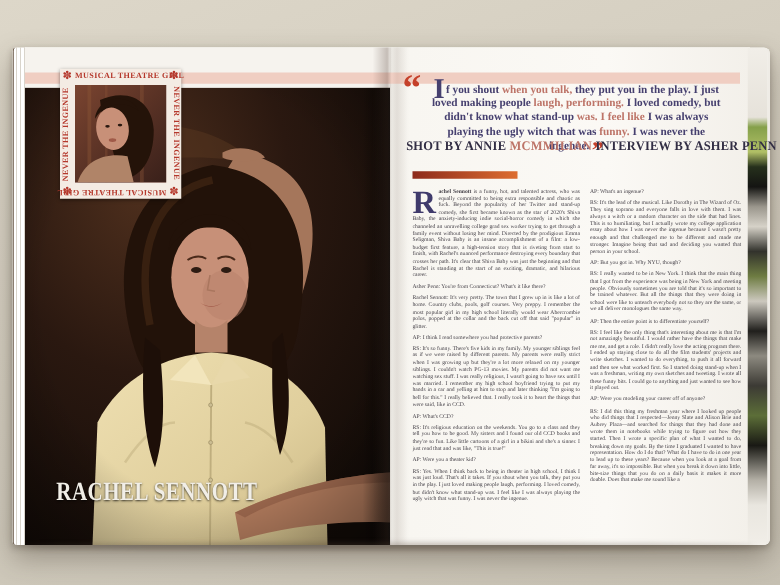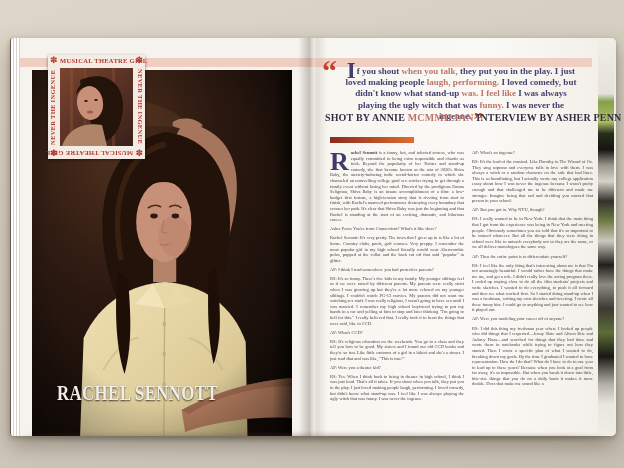--- a/index.html
+++ b/index.html
@@ -17,21 +17,21 @@
     position:absolute;left:0;top:0;width:10px;height:100%;
     border-radius:3px 0 0 3px;border-left:1px solid #6a594b;
     background:repeating-linear-gradient(90deg,#ffffff 0 2px,#d9d4cb 2px 3px);
   }
   .edge-lines{
     position:absolute;left:10px;top:0;width:580px;height:20px;background:#fbf9f5;
     background-image:linear-gradient(180deg,transparent 0 6px,#e0dcd4 6px 7px,transparent 7px 13px,#e5e1d9 13px 14px,transparent 14px);
   }
   .pink-band{position:absolute;left:10px;top:20px;width:572px;height:9px;background:var(--pink-band,#f0cec2);z-index:2;}
   .page-left{position:absolute;left:10px;top:0;width:292px;height:100%;background:#f6f3ee;}
-  .photo{position:absolute;left:12px;top:32px;width:260px;height:366px;overflow:hidden;}
+  .photo{position:absolute;left:0;top:32px;width:292px;height:366px;overflow:hidden;}
   .photo svg{display:block;width:100%;height:100%;}
   .name-caption{
     position:absolute;left:25px;bottom:30px;z-index:3;
     font-weight:bold;font-size:21px;color:#f1eee7;letter-spacing:.5px;
     transform:scaleX(.8);transform-origin:left center;white-space:nowrap;
     text-shadow:0 1px 2px rgba(0,0,0,.75);
   }
   .stamp{
     position:absolute;left:28px;top:17px;width:97px;height:104px;z-index:4;
     background:#f4ece4;box-shadow:0 1px 3px rgba(0,0,0,.45);

